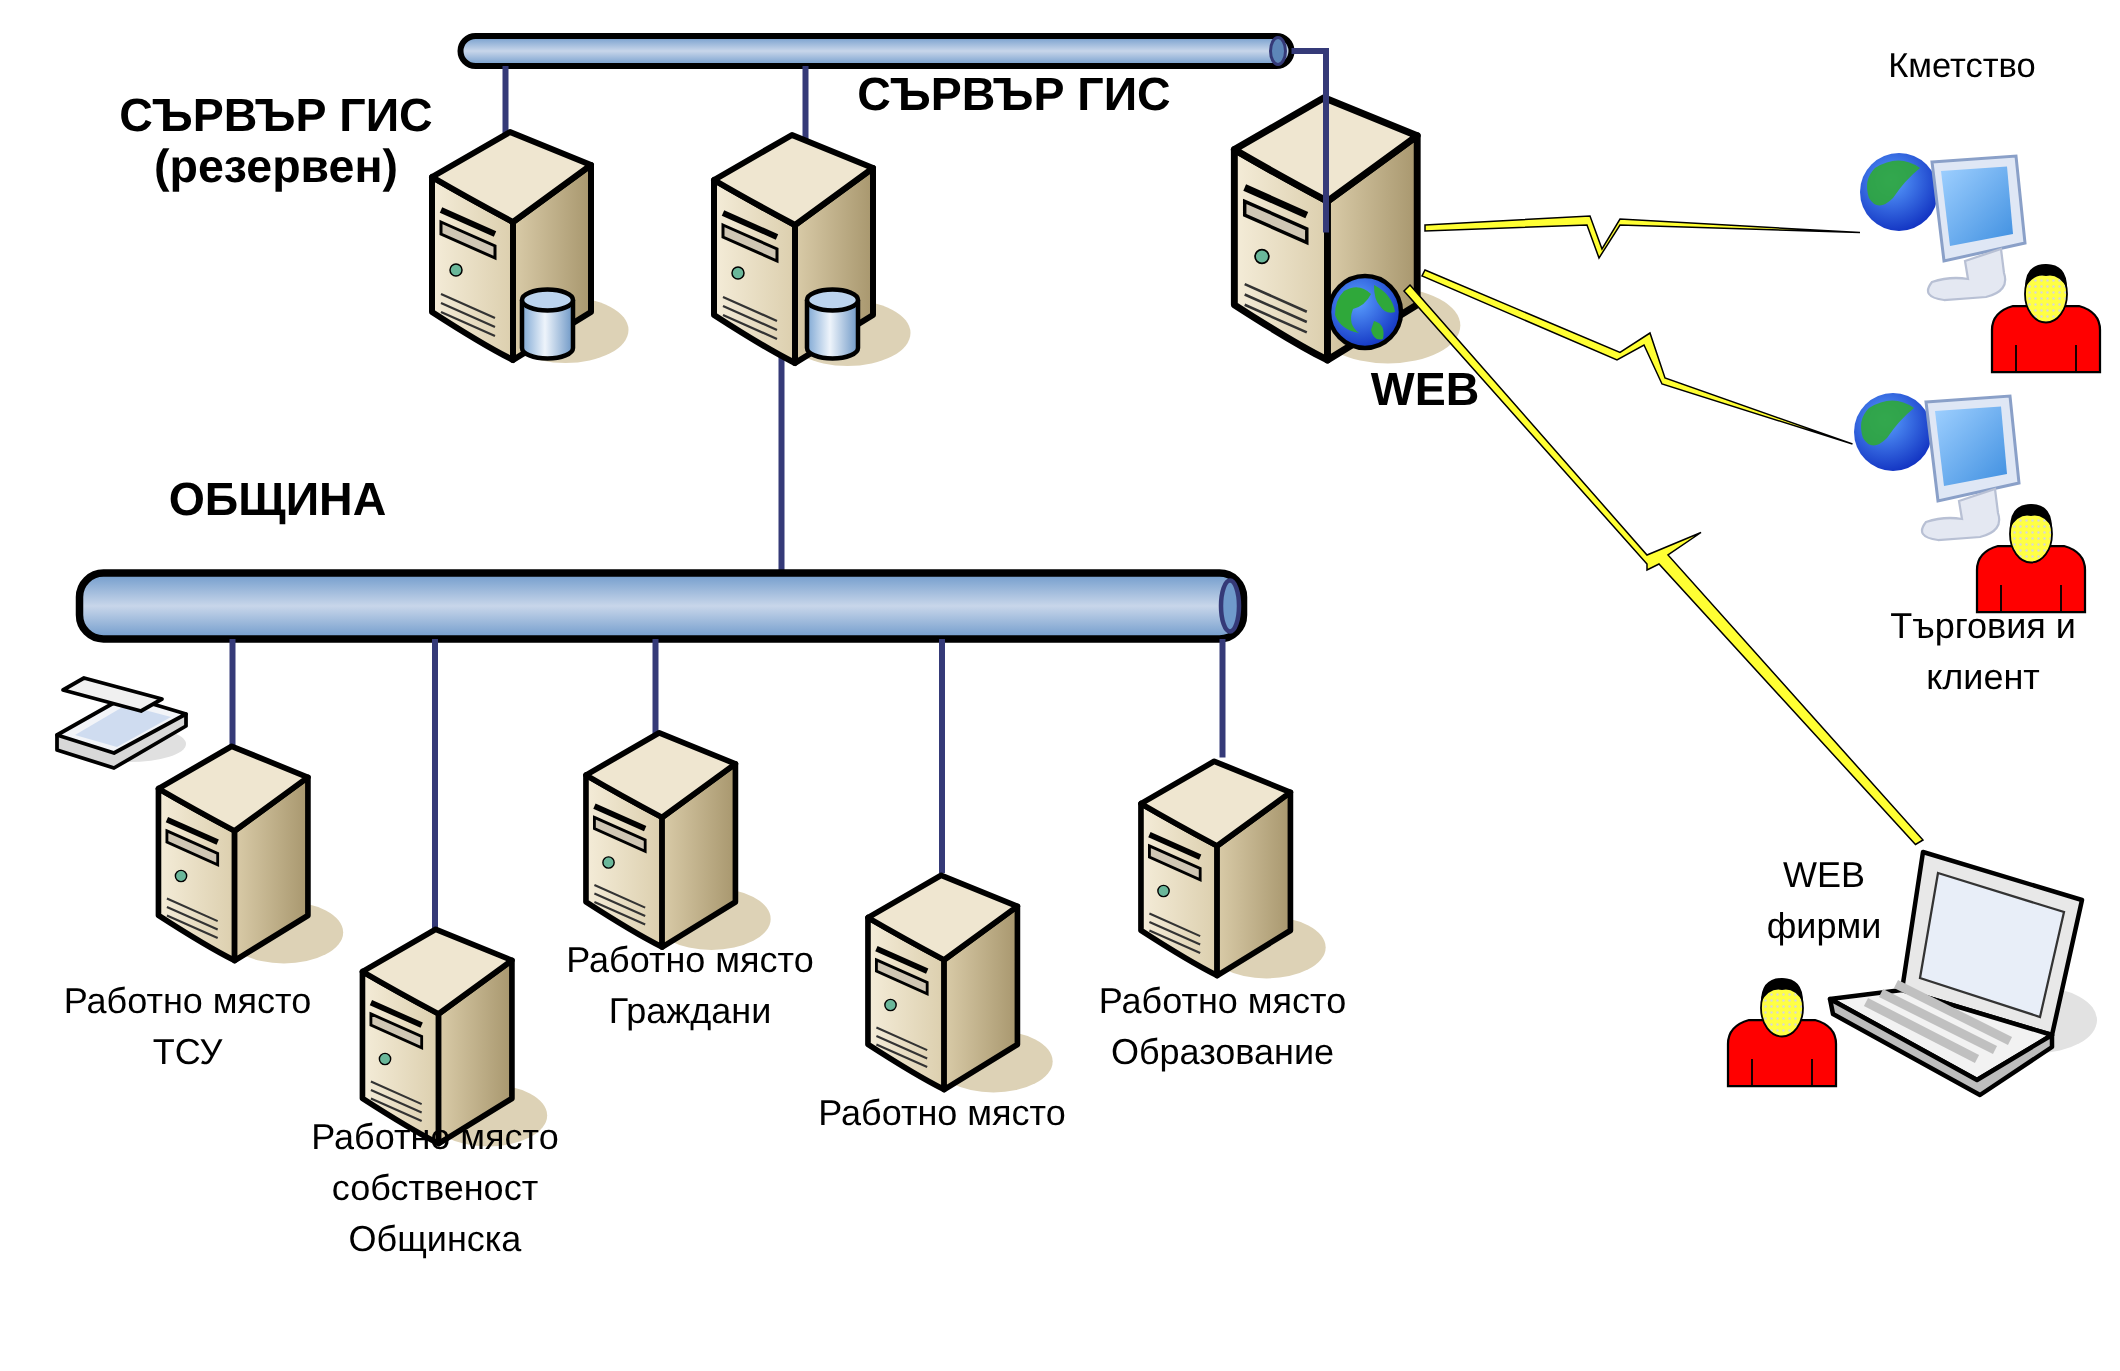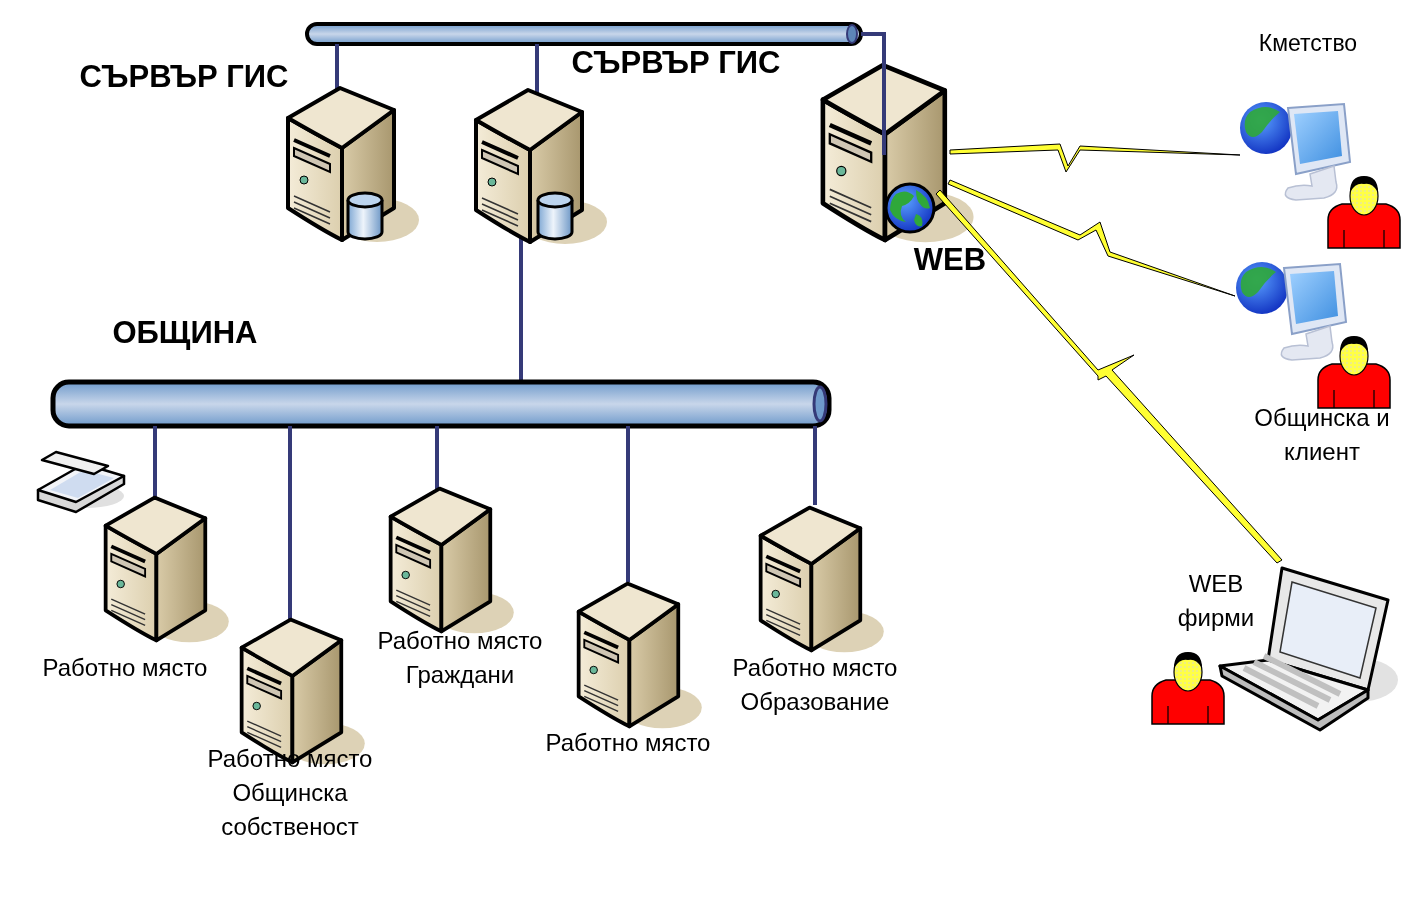--- a/index.html
+++ b/index.html
@@ -179,52 +179,54 @@
     <path d="M2,106 L4,116 L102,170 L150,138 L150,130 L100,160 Z" fill="#bdbdbd" stroke="#000" stroke-width="3" stroke-linejoin="round"></path>
     <path d="M26,108 L100,146 M36,102 L112,140 M46,96 L122,134" stroke="#c0c0c0" stroke-width="6"></path>
   </g>
   <g transform="translate(1152,654)">
       <use href="#person"></use>
     </g>
 </svg>
 
 <div class="lbl bold" style="left:68px;top:60px;width:232px;">
   <span class="line">СЪРВЪР ГИС</span>
+  <span class="line">(резервен)</span>
 </div>
 <div class="lbl bold" style="left:560px;top:46px;width:232px;">
   <span class="line">СЪРВЪР ГИС</span>
 </div>
 <div class="lbl bold" style="left:862px;top:243px;width:176px;">
   <span class="line">WEB</span>
 </div>
 <div class="lbl bold" style="left:90px;top:316px;width:190px;">ОБЩИНА</div>
 
 <div class="lbl norm" style="left:10px;top:651px;width:230px;">
   <span class="line">Работно място</span>
+  <span class="line">ТСУ</span>
 </div>
 <div class="lbl norm" style="left:175px;top:742px;width:230px;">
   <span class="line">Работно място</span>
+  <span class="line">собственост</span>
   <span class="line">Общинска</span>
-  <span class="line">собственост</span>
 </div>
 <div class="lbl norm" style="left:345px;top:624px;width:230px;">
   <span class="line">Работно място</span>
   <span class="line">Граждани</span>
 </div>
 <div class="lbl norm" style="left:513px;top:726px;width:230px;">
   <span class="line">Работно място</span>
 </div>
 <div class="lbl norm" style="left:700px;top:651px;width:230px;">
   <span class="line">Работно място</span>
   <span class="line">Образование</span>
 </div>
 
 <div class="lbl norm" style="left:1228px;top:26px;width:160px;font-size:23px;">
   <span class="line">Кметство</span>
 </div>
 <div class="lbl norm" style="left:1232px;top:401px;width:180px;">
-  <span class="line">Общинска и</span>
+  <span class="line">Търговия и</span>
   <span class="line">клиент</span>
 </div>
 <div class="lbl norm" style="left:1156px;top:567px;width:120px;">
   <span class="line">WEB</span>
   <span class="line">фирми</span>
 </div>
 
 </body></html>

